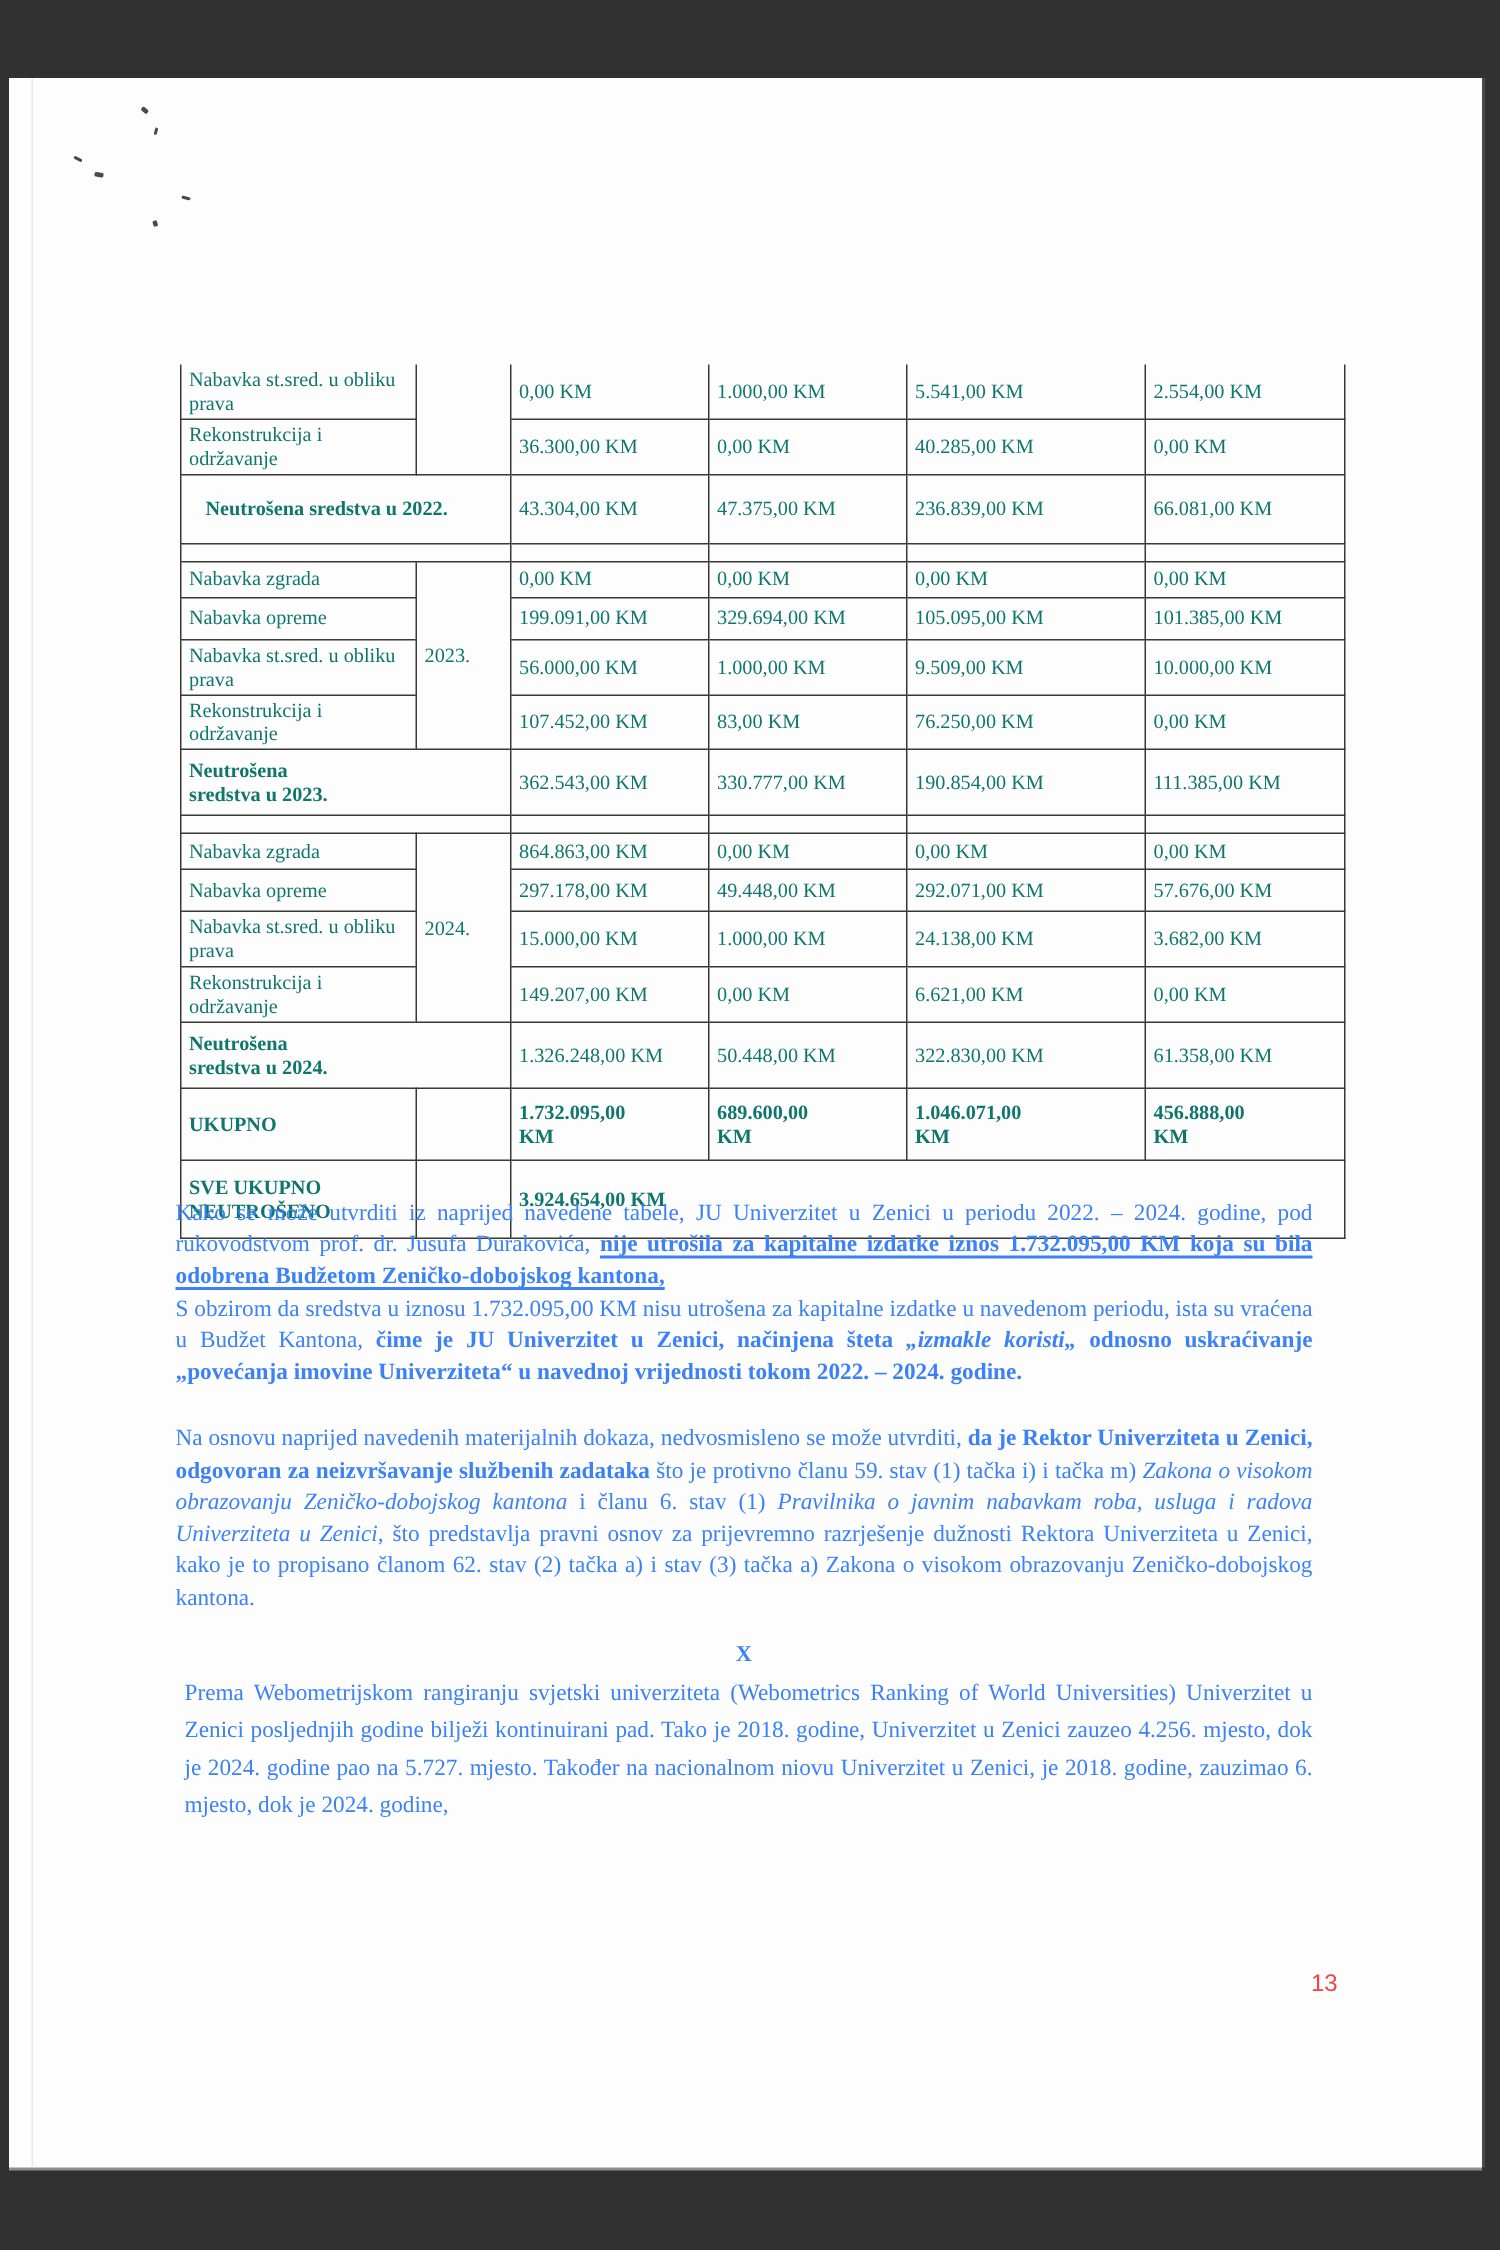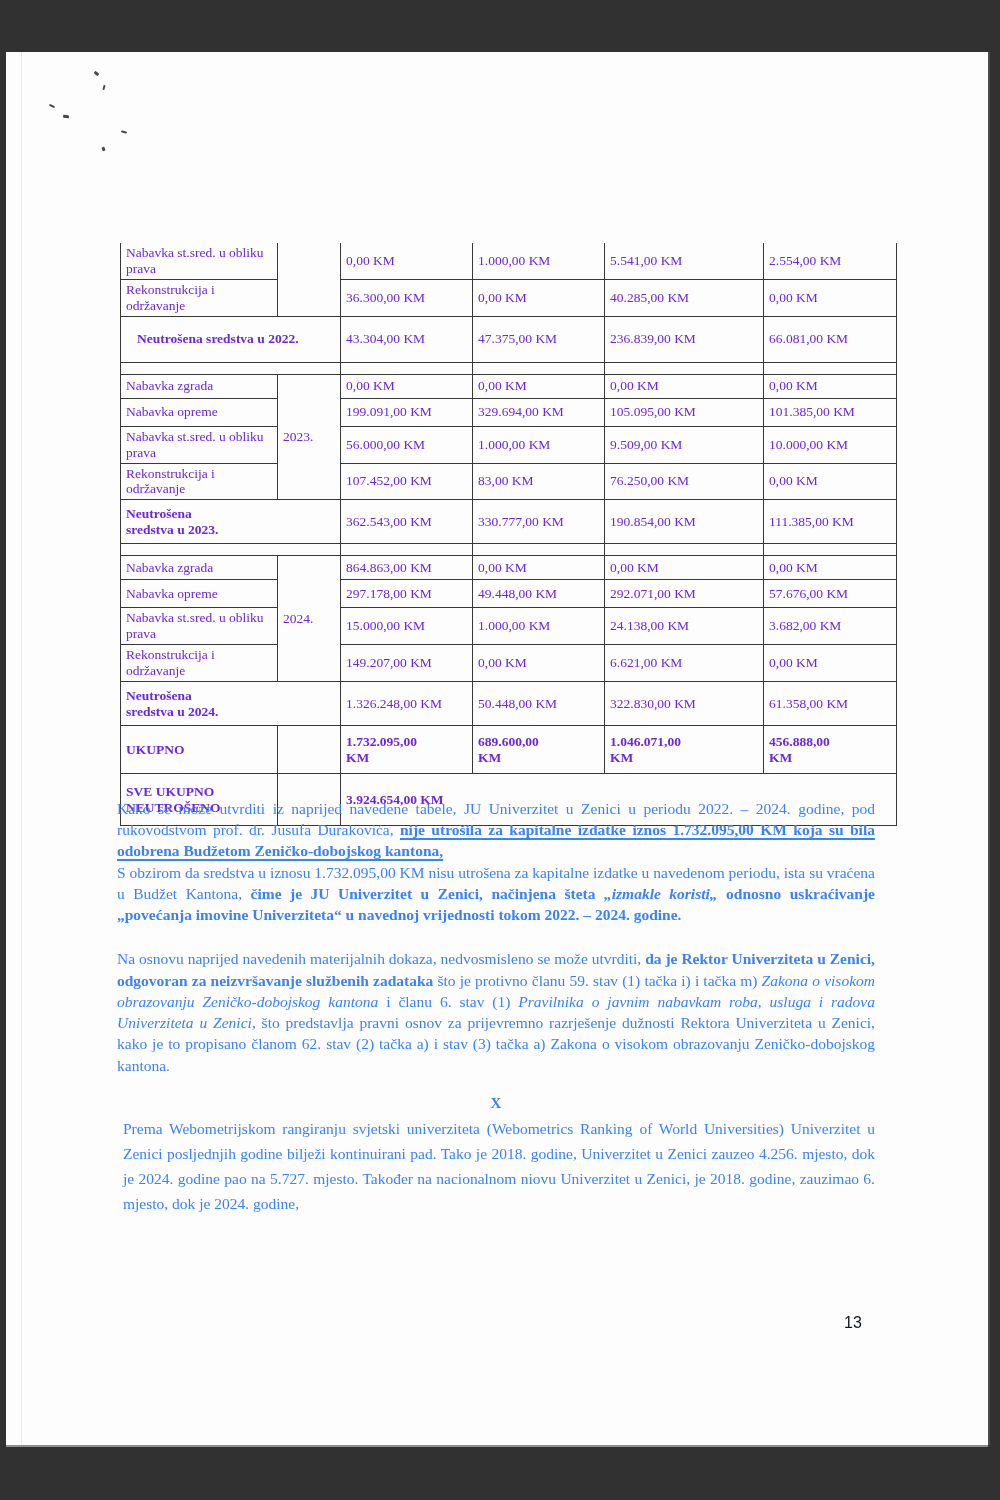--- a/index.html
+++ b/index.html
@@ -23,21 +23,21 @@
   .ink2{left:97px;top:33px;width:2px;height:5px;transform:rotate(15deg);}
   .ink3{left:43px;top:53px;width:6px;height:2px;transform:rotate(28deg);}
   .ink4{left:57px;top:63px;width:6px;height:3px;transform:rotate(10deg);}
   .ink5{left:115px;top:79px;width:6px;height:2px;transform:rotate(14deg);}
   .ink6{left:96px;top:95px;width:3px;height:4px;transform:rotate(-20deg);}
 
   
   table.fin{
     position:absolute;left:114px;top:191px;
     border-collapse:collapse;table-layout:fixed;width:776px;
-    font-size:13.5px;color:#6d28d9;
+    font-size:13.5px;color:#0f766e;
   }
   table.fin td{
     border:1px solid #383838;
     padding:2px 5px;vertical-align:middle;line-height:1.18;
     overflow:hidden;
   }
   table.fin tr:first-child td{border-top:none;}
   .lbl{text-align:left;padding-left:7px;}
   .yr{}
   .val{text-align:left;}
@@ -59,22 +59,22 @@
   }
   .textblock p{margin:0;}
   .p3{margin-top:23px !important;}
   .bu{font-weight:bold;text-decoration:underline;text-decoration-thickness:1.5px;text-underline-offset:3px;}
   .bd{font-weight:bold;}
   .bi{font-weight:bold;font-style:italic;margin-top:16px;}
   .it{font-style:italic;}
   .xhead{margin-top:17px !important;text-align:center;font-weight:bold;font-size:15px;}
   .p4{margin-top:4px !important;line-height:1.6;padding-left:6px;}
   .pagenum{
-    position:absolute;left:838px;top:1262px;
-    font-size:16px;color:#0f172a;
+    position:absolute;left:868px;top:1262px;
+    font-size:16px;color:#ef4444;
     font-family:"Liberation Sans","DejaVu Sans",sans-serif;
   }
 </style>
 </head>
 <body>
 
 <div class="page">
   <div class="edge-line"></div>
   <div class="ink ink1"></div>
   <div class="ink ink2"></div>

